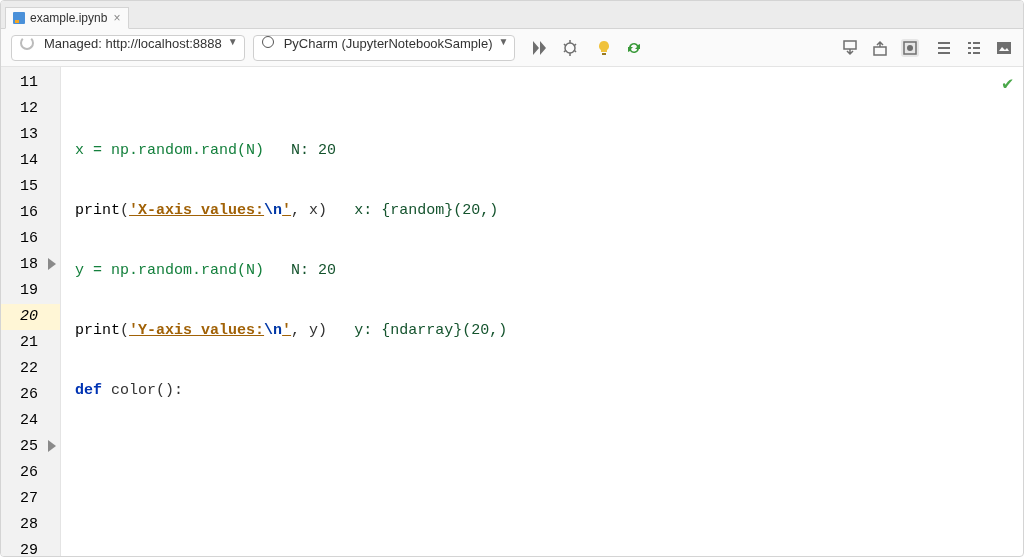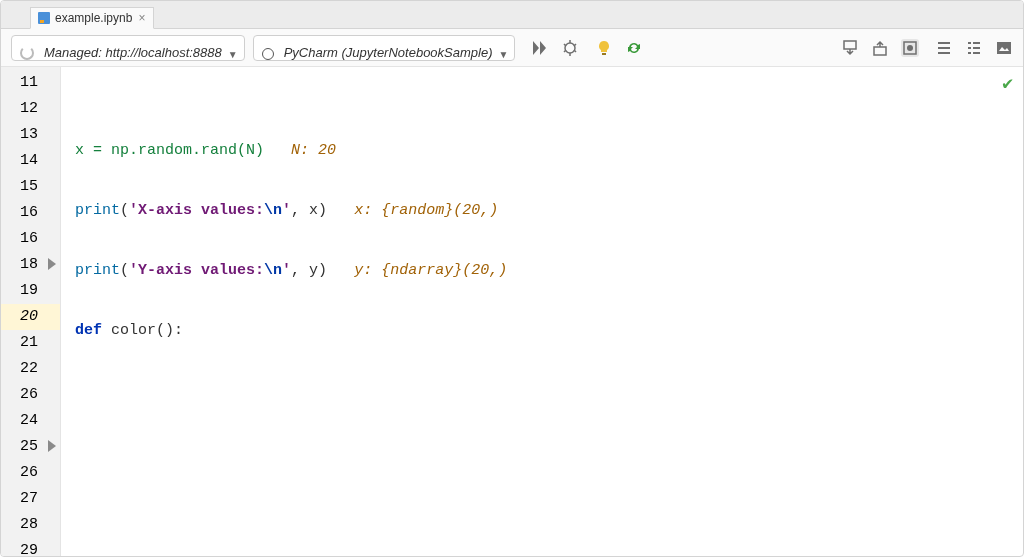--- a/index.html
+++ b/index.html
@@ -12,21 +12,20 @@
     overflow: hidden;
     border: 1px solid #d4d4d4;
     border-radius: 4px;
   }
   .tab-bar {
     height: 28px;
     background: #ececec;
     border-bottom: 1px solid #d4d4d4;
     display: flex;
     align-items: flex-end;
-    padding-left: 25px;
   }
   .tab {
     display: flex;
     align-items: center;
     background: #fafafa;
     border: 1px solid #d4d4d4;
     border-bottom: 1px solid #fafafa;
     padding: 3px 8px 3px 6px;
     margin-left: 4px;
     margin-bottom: -1px;
@@ -46,30 +45,29 @@
     border-bottom: 1px solid #e4e4e4;
     display: flex;
     align-items: center;
     padding: 0 10px;
     gap: 8px;
     font-family: "Lucida Grande", "Segoe UI", sans-serif;
     font-size: 13px;
   }
   .dropdown {
     display: flex;
-    align-items: flex-end;
+    align-items: flex-start;
     border: 1px solid #cfcfcf;
     border-radius: 4px;
     background: #fff;
     height: 26px;
     padding: 0 6px 0 8px;
     color: #333;
     gap: 6px;
     cursor: pointer;
-    font-style: italic;
   }
   .dropdown .caret {
     font-size: 10px; color: #666;
   }
   .spinner {
     width: 14px; height: 14px;
     border: 2px solid #bbb;
     border-top-color: transparent;
     border-radius: 50%;
     display: inline-block;
@@ -110,25 +108,25 @@
     flex: 1;
     padding: 3px 0 0 14px;
     white-space: pre;
     position: relative;
     overflow: hidden;
     color: #333;
   }
   .code-line { height: 26px; line-height: 26px; }
   
   .kw { color: #0033b3; font-weight: bold; }
-  .fn { color: #0369a1; } 
-  .str { color: #701a75; font-weight: bold;}
+  .fn { color: #000000; } 
+  .str { color: #a16207; font-weight: bold; text-decoration: underline;}
   .esc { color: #0037a6; font-weight: bold;}
   .ident { color: #15803d; }
-  .comment { color: #a16207; font-style: italic; }
+  .comment { color: #14532d; }
   .checkmark {
     position: absolute;
     right: 10px; top: 5px;
     color: #4aa84a;
     font-size: 18px;
   }
 </style>
 </head>
 <body>
 
@@ -245,20 +243,21 @@
     <div class="gutter-line">28</div>
     <div class="gutter-line">29</div>
 
   </div>
 
   <div class="code">
     <span class="checkmark">✔</span>
 
     <div class="code-line"><span class="ident">x = np.random.rand(N)</span>   <span class="comment">N: 20</span></div>
     <div class="code-line"><span class="fn">print</span><span>(</span><span class="str">'X-axis values:</span><span class="esc">\n</span><span class="str">'</span><span>, x)</span>   <span class="comment">x: {random}(20,)</span></div>
+    <div class="code-line"><span class="ident">y = np.random.rand(N)</span>   <span class="comment">N: 20</span></div>
     <div class="code-line"><span class="fn">print</span><span>(</span><span class="str">'Y-axis values:</span><span class="esc">\n</span><span class="str">'</span><span>, y)</span>   <span class="comment">y: {ndarray}(20,)</span></div>
     <div class="code-line"><span class="kw">def </span><span>color():</span></div>
     <div class="code-line"></div>
     
     
     
     
     
     
     

